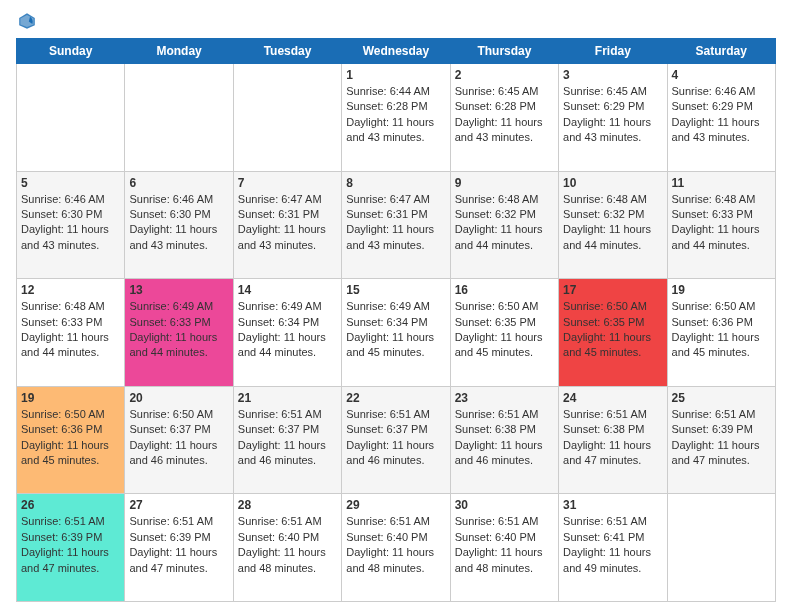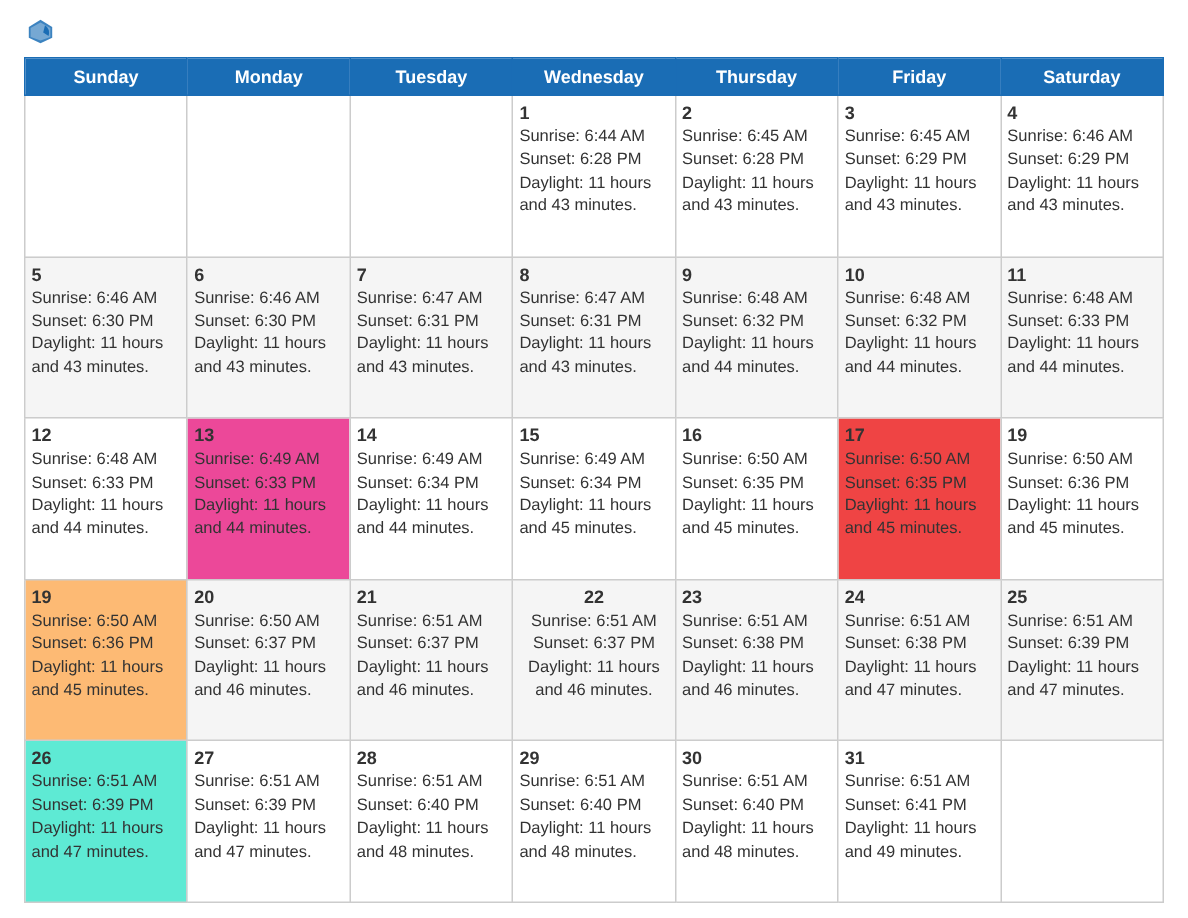--- a/index.html
+++ b/index.html
@@ -253,21 +253,21 @@
             <div class="day-info" style="white-space: pre-line;">Sunrise: 6:50 AM
 Sunset: 6:37 PM
 Daylight: 11 hours and 46 minutes.</div>
           </td>
           <td style="background-color: rgb(245, 245, 245);">
             <span class="day-number">21</span>
             <div class="day-info" style="white-space: pre-line;">Sunrise: 6:51 AM
 Sunset: 6:37 PM
 Daylight: 11 hours and 46 minutes.</div>
           </td>
-          <td style="background-color: rgb(245, 245, 245); text-align: center;">
+          <td style="background-color: rgb(245, 245, 245);">
             <span class="day-number">22</span>
             <div class="day-info" style="white-space: pre-line;">Sunrise: 6:51 AM
 Sunset: 6:37 PM
 Daylight: 11 hours and 46 minutes.</div>
           </td>
           <td style="background-color: rgb(245, 245, 245);">
             <span class="day-number">23</span>
             <div class="day-info" style="white-space: pre-line;">Sunrise: 6:51 AM
 Sunset: 6:38 PM
 Daylight: 11 hours and 46 minutes.</div>

